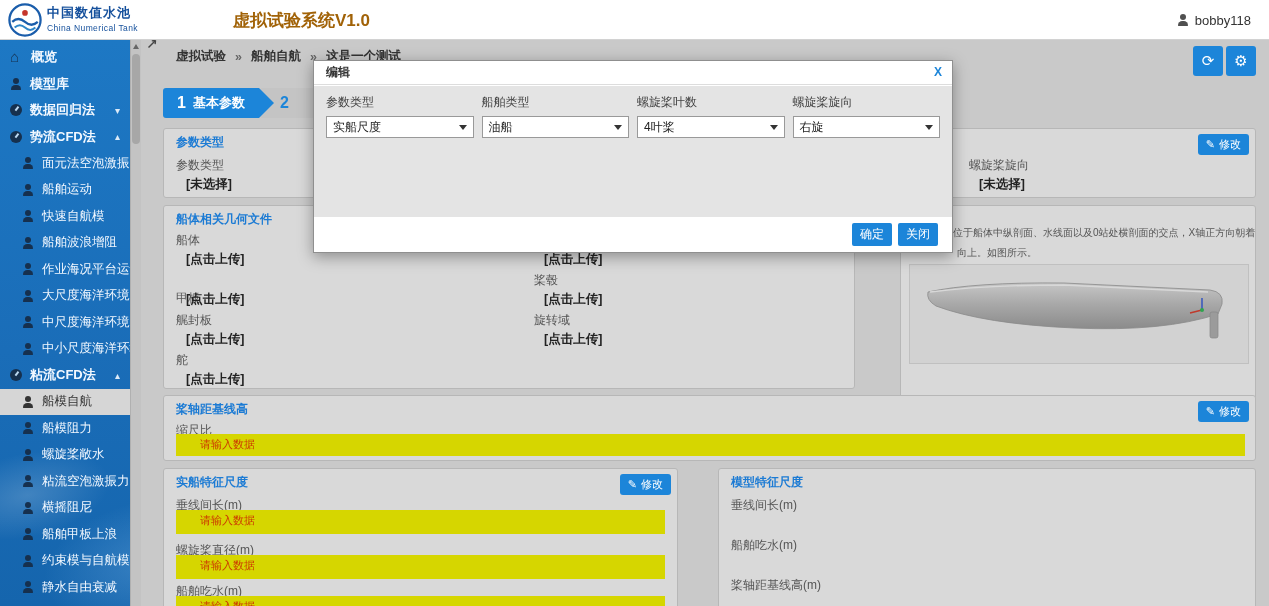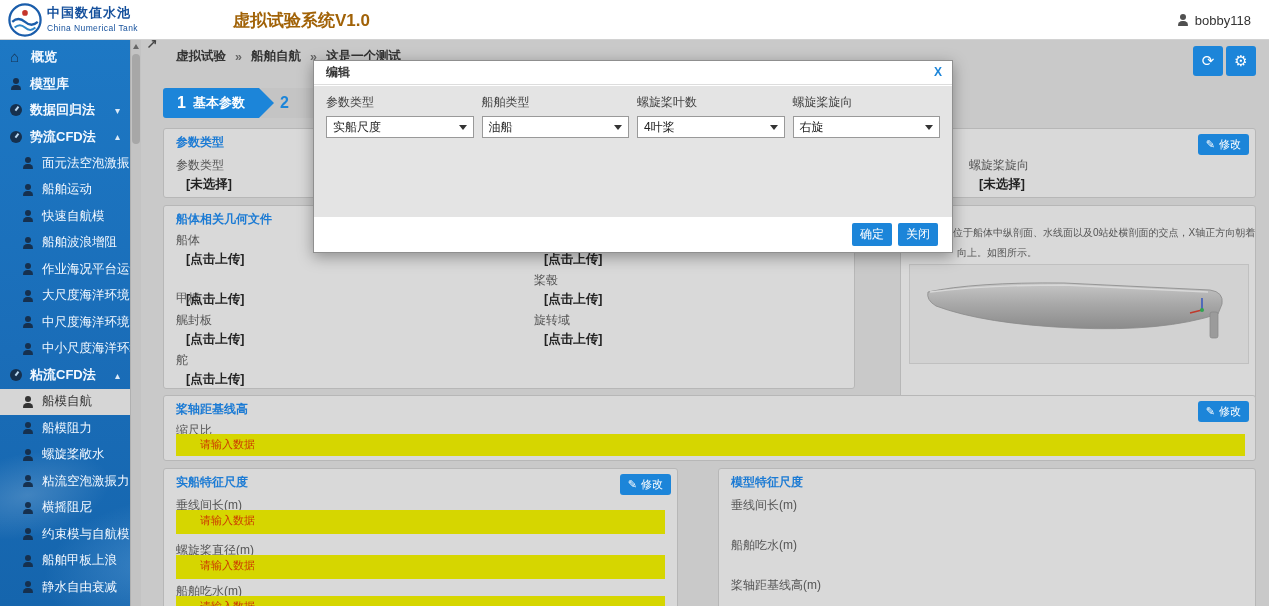--- a/index.html
+++ b/index.html
@@ -195,25 +195,25 @@
     <div class="sb-item sub">
       <span class="ic ic-person"></span>
       <span class="sb-label">粘流空泡激振力</span>
     </div>
     <div class="sb-item sub">
       <span class="ic ic-person"></span>
       <span class="sb-label">横摇阻尼</span>
     </div>
     <div class="sb-item sub">
       <span class="ic ic-person"></span>
+      <span class="sb-label">船舶甲板上浪</span>
+    </div>
+    <div class="sb-item sub">
+      <span class="ic ic-person"></span>
       <span class="sb-label">约束模与自航模</span>
-    </div>
-    <div class="sb-item sub">
-      <span class="ic ic-person"></span>
-      <span class="sb-label">船舶甲板上浪</span>
     </div>
     <div class="sb-item sub">
       <span class="ic ic-person"></span>
       <span class="sb-label">静水自由衰减</span>
     </div>
   </div>
 
   <div class="vstrip">
     <div class="up-arrow"></div>
     <div class="thumb"></div>

